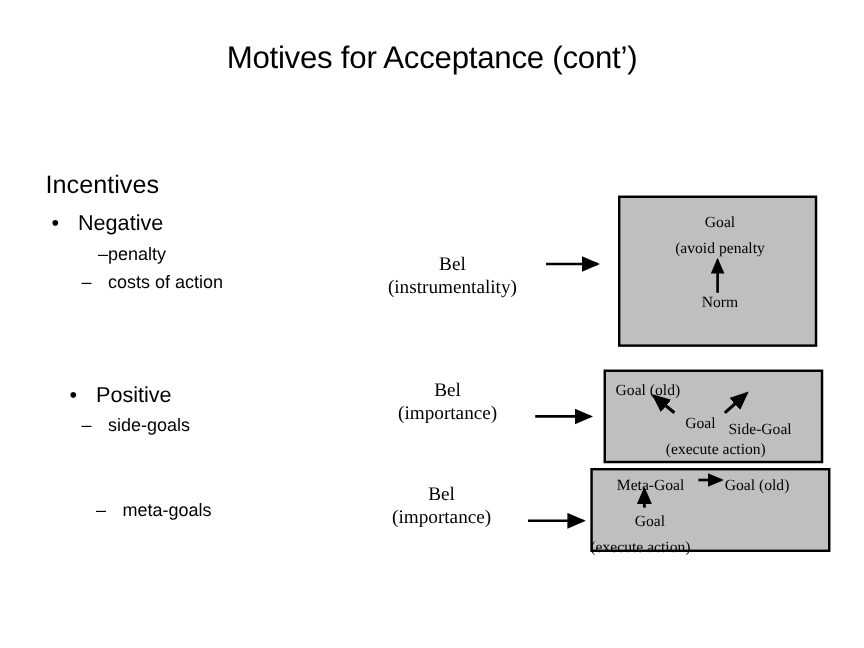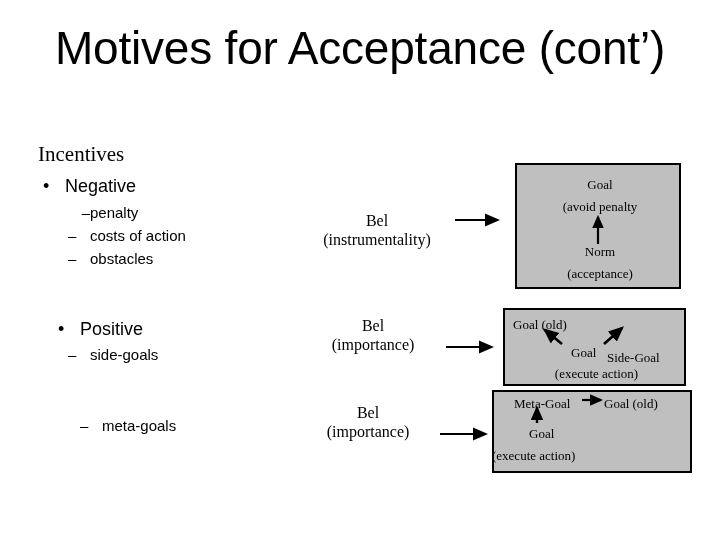--- a/index.html
+++ b/index.html
@@ -18,31 +18,31 @@
   }
 
   
   #slide-title {
     position: absolute;
     left: 0;
     top: 27px;
     width: 720px;
     text-align: center;
     font-family: "Liberation Sans", sans-serif;
-    font-size: 46px;
+    font-size: 26px;
     line-height: 42px;
     font-weight: 400;
     letter-spacing: -0.2px;
     white-space: nowrap;
   }
 
   
   .outline-l0 {
     position: absolute;
-    font-family: Liberation Serif, serif;
+    font-family: Liberation Sans, sans-serif;
     font-size: 21px;
     line-height: 25px;
     white-space: nowrap;
   }
   .outline-l1 {
     position: absolute;
     font-family: "Liberation Sans", sans-serif;
     font-size: 18px;
     line-height: 22px;
     white-space: nowrap;
@@ -119,23 +119,20 @@
   </div>
 
   <div class="outline-l2" style="left:68px; top:203px;text-align:right;">
     <span class="bullet-dash">–</span><span>penalty</span>
   </div>
 
   <div class="outline-l2" style="left:68px; top:226px;">
     <span class="bullet-dash">–</span><span>costs of action</span>
   </div>
 
-  <div class="outline-l2" style="left:68px; top:249px;">
-    <span class="bullet-dash">–</span><span>obstacles</span>
-  </div>
 
   <div class="outline-l1" style="left:43px; top:318px;margin-left:15px;">
     <span class="bullet-dot">•</span><span>Positive</span>
   </div>
 
   <div class="outline-l2" style="left:68px; top:345px;">
     <span class="bullet-dash">–</span><span>side-goals</span>
   </div>
 
   <div class="outline-l2" style="left:80px; top:416px;">
@@ -154,31 +151,30 @@
 
   <div class="serif-label" style="left:292px; top:403px; width:152px;">
     <span class="l1">Bel</span>
     <span class="l2">(importance)</span>
   </div>
 
   <div class="gbox" style="left:515px; top:163px; width:166px; height:126px;">
     <div class="gtext" style="left:0; top:11px; width:166px; text-align:center;">Goal</div>
     <div class="gtext" style="left:0; top:78px; width:166px; text-align:center;">Norm</div>
     <div class="gtext" style="left:0; top:33px; width:166px; text-align:center;">(avoid penalty</div>
-    <div class="gtext" style="left:0; top:100px; width:166px; text-align:center;">(acceptance)</div>
   </div>
 
   <div class="gbox" style="left:503px; top:308px; width:183px; height:78px;">
     <div class="gtext" style="left:8px; top:6px;">Goal (old)</div>
     <div class="gtext" style="left:102px; top:6px;margin-top:33px;">Side-Goal</div>
     <div class="gtext" style="left:66px; top:34px;">Goal</div>
     <div class="gtext" style="left:0; top:55px; width:183px; text-align:center;">(execute action)</div>
   </div>
 
-  <div class="gbox" style="left:492px; top:390px; width:200px; height:83px;">
+  <div class="gbox" style="left:492px; top:390px; width:200px; height:70px;">
     <div class="gtext" style="left:20px; top:3px;">Meta-Goal</div>
     <div class="gtext" style="left:110px; top:3px;">Goal (old)</div>
     <div class="gtext" style="left:35px; top:33px;">Goal</div>
     <div class="gtext" style="left:-2px; top:55px;">(execute action)</div>
   </div>
 
   <svg id="arrow-layer" viewBox="0 0 720 540">
     <defs>
       <marker id="ah" markerWidth="7" markerHeight="7" refX="6" refY="3" orient="auto" markerUnits="strokeWidth">
         <path d="M0,0 L7,3 L0,6 z" fill="#000000"></path>

